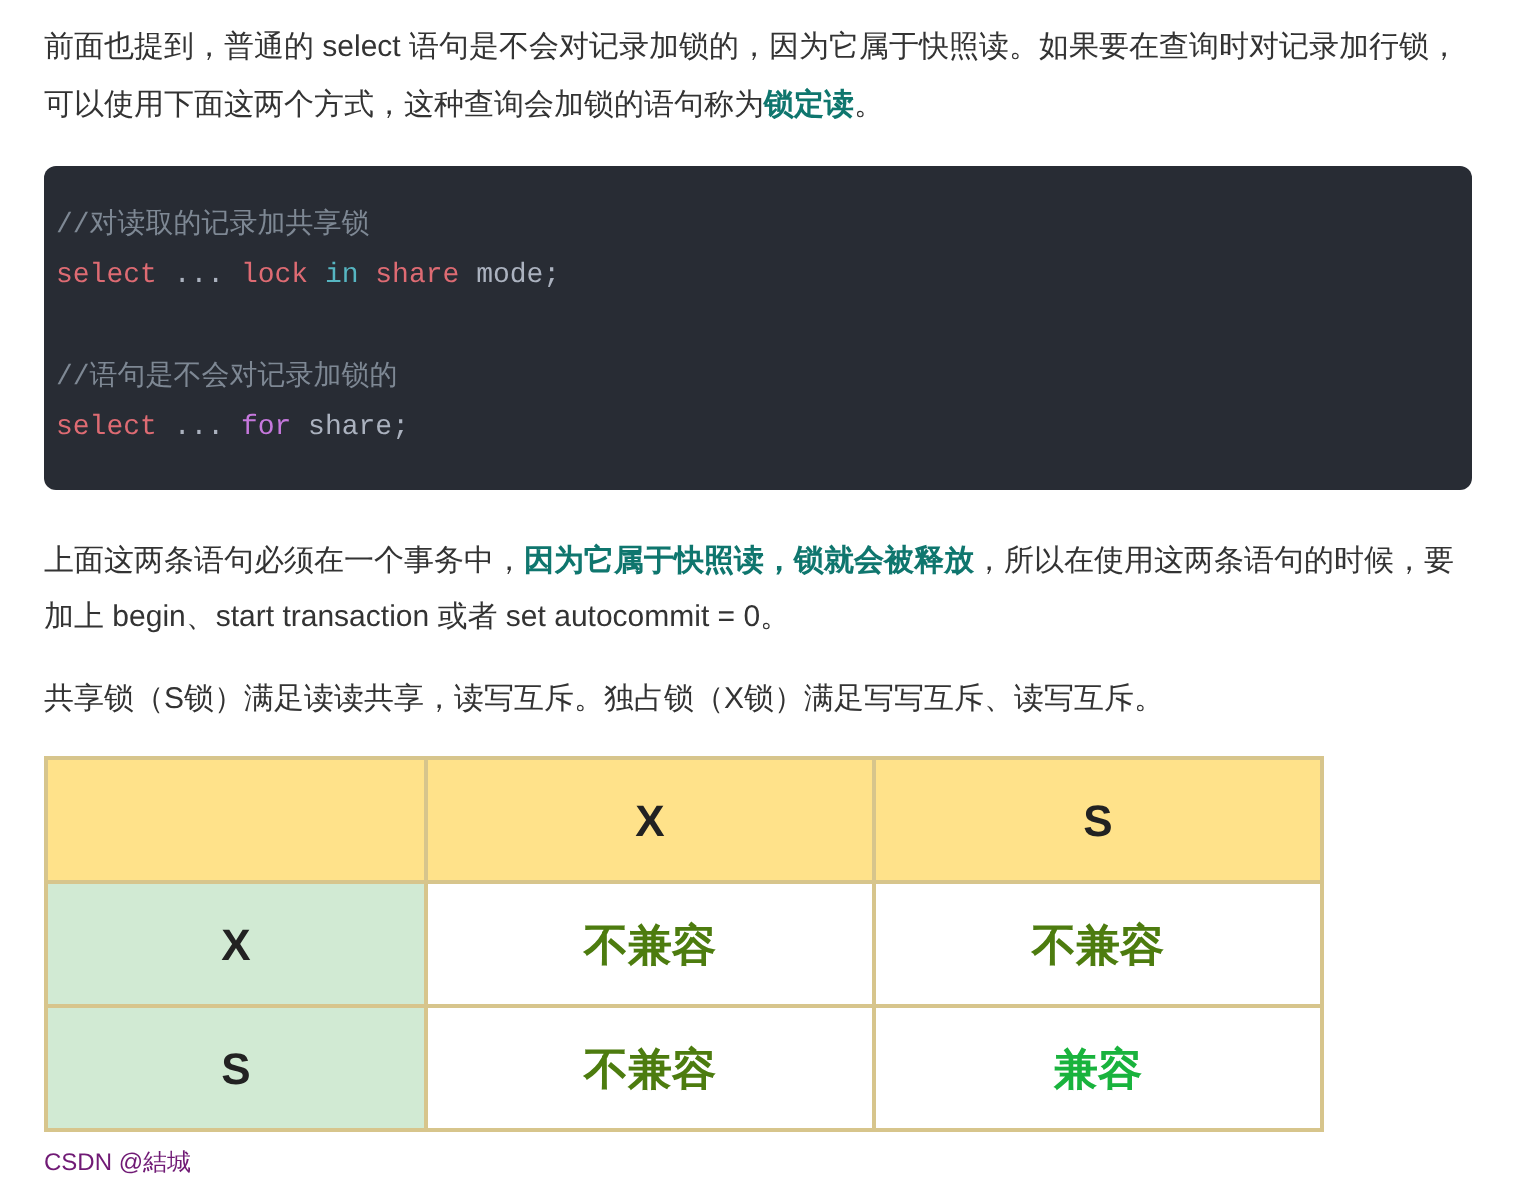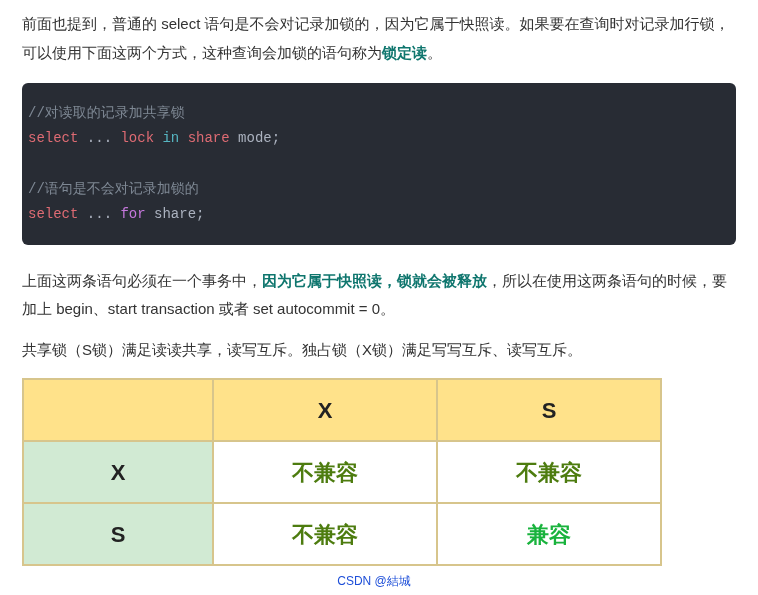--- a/index.html
+++ b/index.html
@@ -76,23 +76,23 @@
     }
     .text-red-bold {
       color: #4d7c0f;
       font-weight: 700;
     }
     .text-green-bold {
       color: #19b33d;
       font-weight: 700;
     }
     .watermark {
-      text-align: center;
+      text-align: left;
       font-size: 12px;
-      color: #1d4ed8;
+      color: #701a75;
       margin-top: 4px;
       padding-right: 10px;
     }
   </style>
 </head>
 <body>
 
 <p class="paragraph">
   <span>前面也提到，普通的 select 语句是不会对记录加锁的，因为它属于快照读。如果要在查询时对记录加行锁，可以使用下面这两个方式，这种查询会加锁的语句称为</span><span class="blue-bold">锁定读</span><span>。</span>
 </p>

